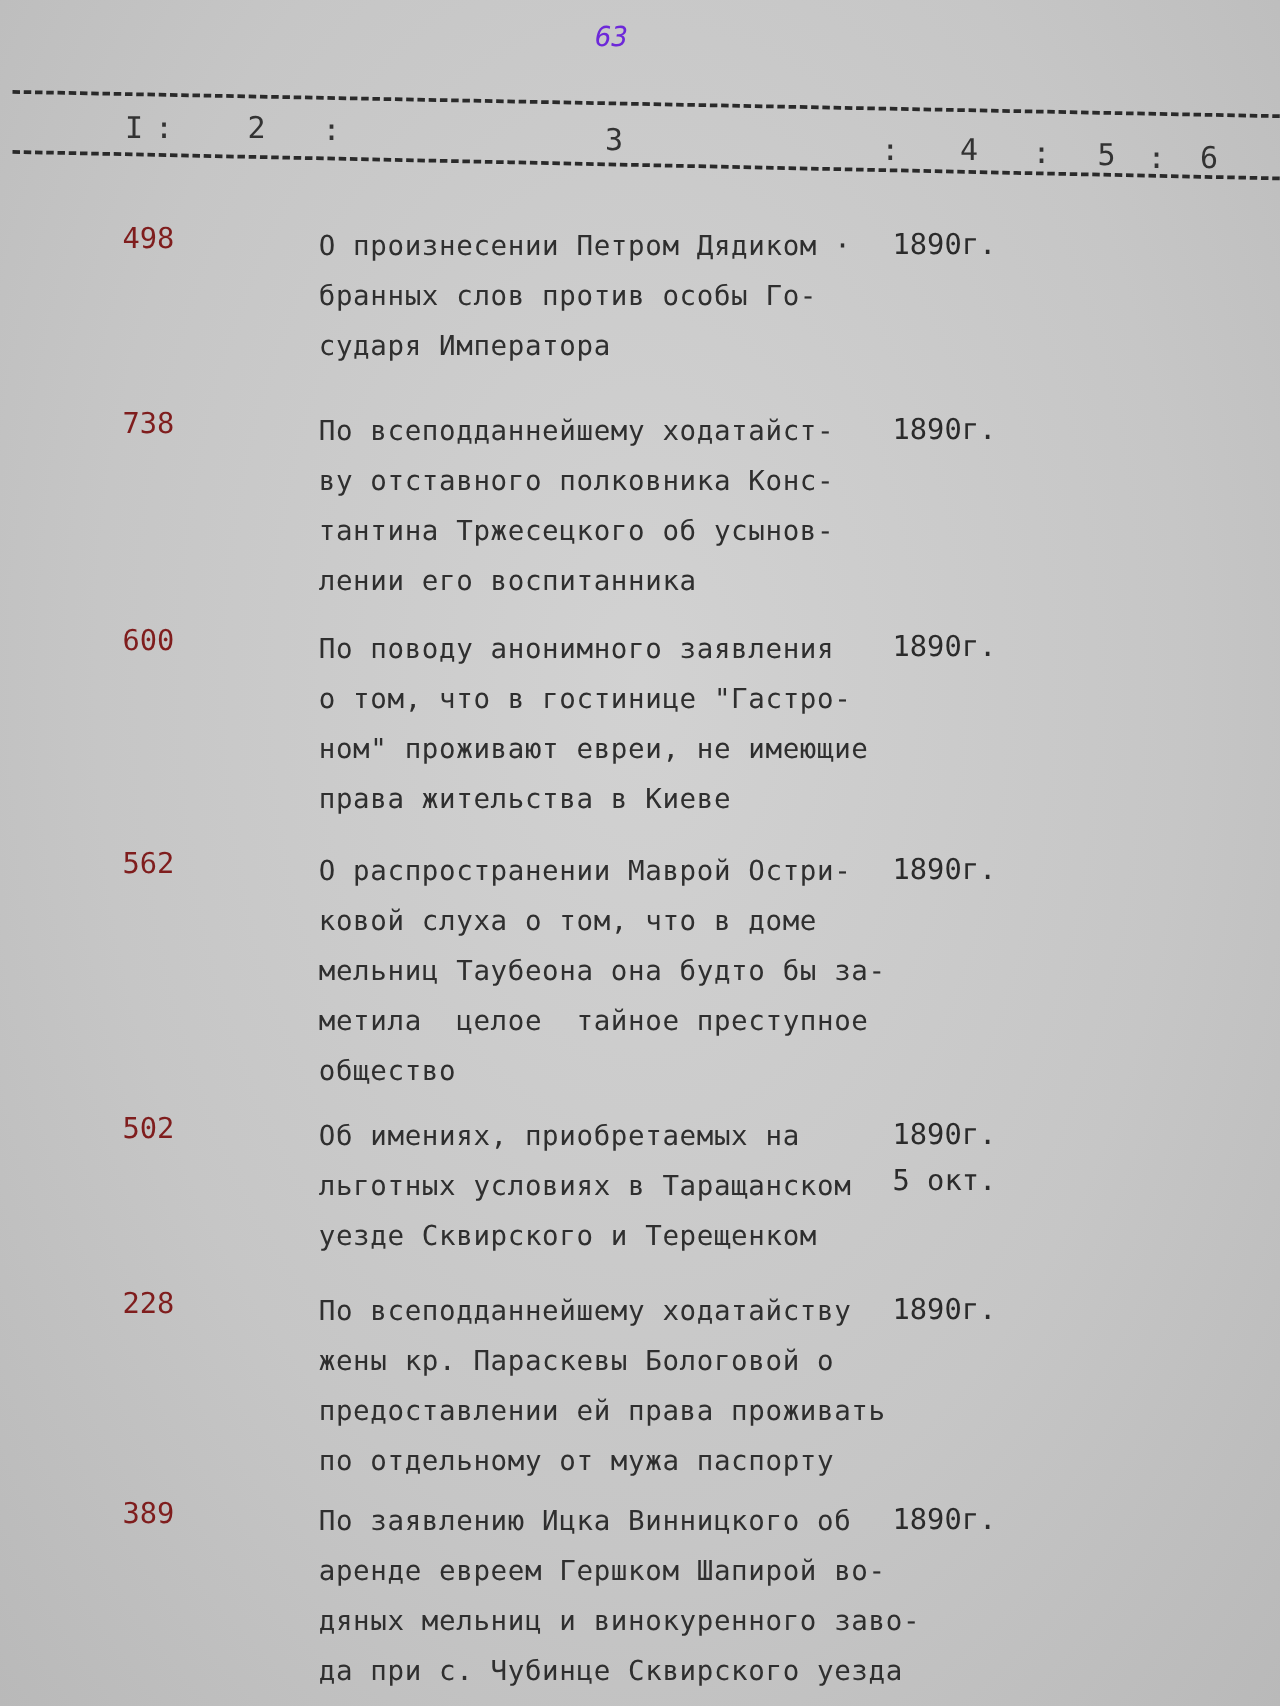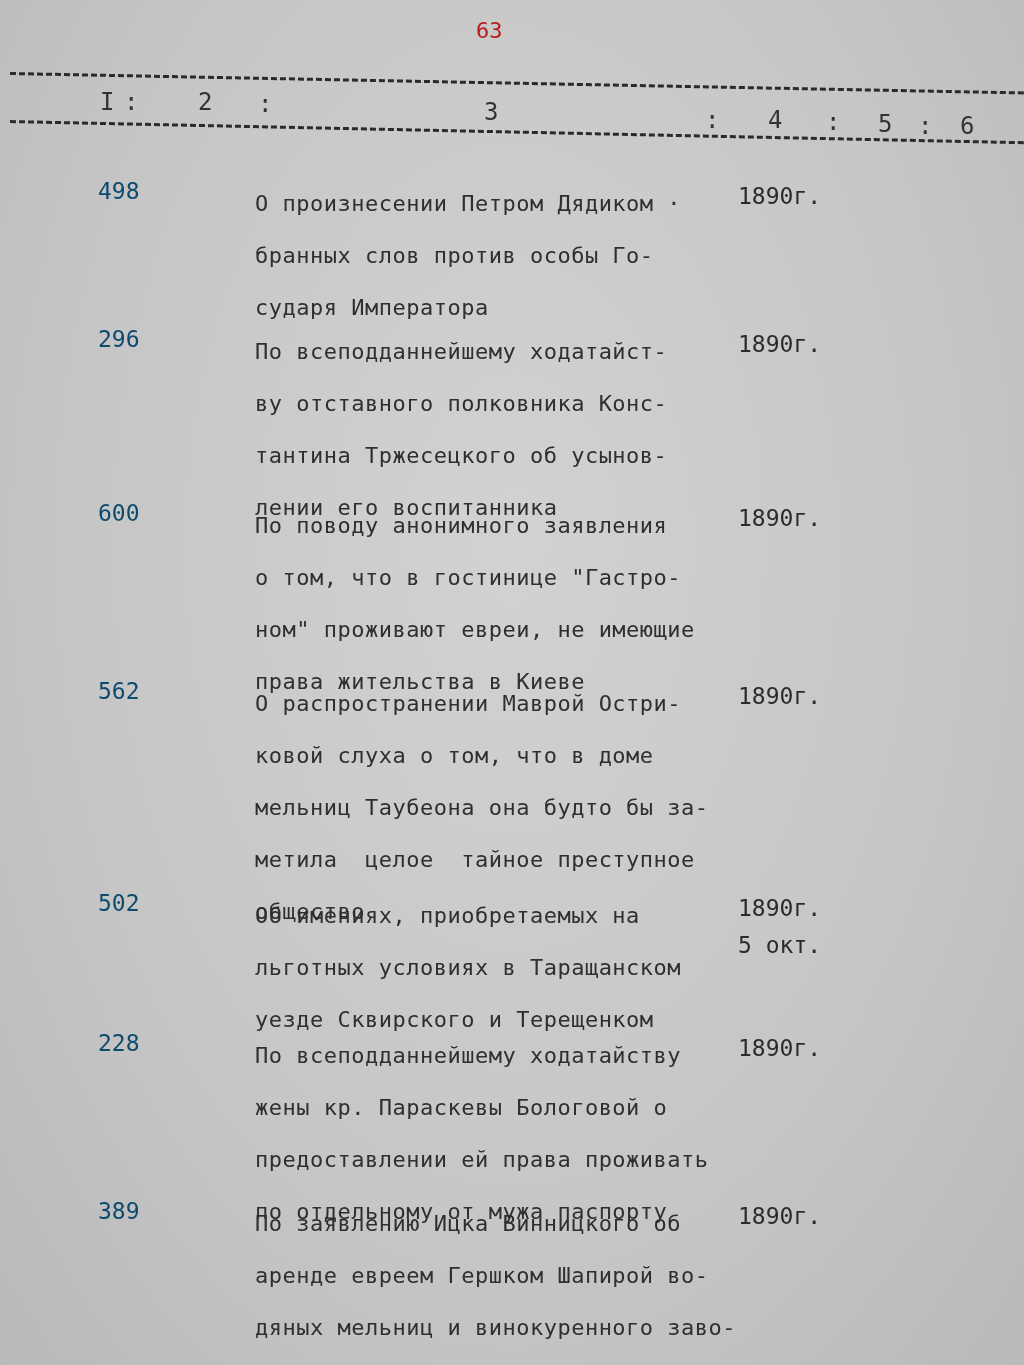--- a/index.html
+++ b/index.html
@@ -6,44 +6,44 @@
   body {
     width: 1024px; height: 1365px; overflow: hidden;
     background: #c9c9c9;
     background-image: radial-gradient(ellipse at 50% 40%, #d2d2d2 0%, #c6c6c6 60%, #b9b9b9 100%);
     font-family: "DejaVu Sans Mono", "Liberation Mono", monospace;
     color: #2e2e2e;
     position: relative;
   }
   .page-number {
     position: absolute; top: 18px; left: 476px;
-    font-size: 22px; color: #b91c1c;
+    font-size: 22px; color: #6d28d9; font-style: italic;
   }
   .rule {
     position: absolute; left: 10px; width: 1014px; height: 0;
     border-top: 3px dashed #2a2a2a;
   }
   .rule-top { top: 72px; transform: rotate(1.1deg); transform-origin: left center; }
   .rule-bottom { top: 120px; transform: rotate(1.2deg); transform-origin: left center; }
   .col-head {
     position: absolute; font-size: 24px; color: #333;
   }
   .entry { position: absolute; left: 0; width: 1024px; }
   .entry-num {
     position: absolute; left: 98px; top: 0;
-    font-size: 23px; color: #0c4a6e;
+    font-size: 23px; color: #7f1d1d;
   }
   .entry-desc {
     position: absolute; left: 255px; top: 0;
-    font-size: 22px; line-height: 52px; white-space: pre;
+    font-size: 22px; line-height: 40px; white-space: pre;
     letter-spacing: 0.5px; color: #2f2f2f;
   }
   .entry-date {
     position: absolute; left: 714px; top: 0;
-    font-size: 23px; line-height: 36.5px; white-space: pre; color: #2b2b2b; margin-left: 24px;
+    font-size: 23px; line-height: 36.5px; white-space: pre; color: #2b2b2b;
   }
 </style>
 </head>
 <body>
 
 <div>
 
   <div class="page-number">63</div>
 
   <div class="rule rule-top"></div>
@@ -66,21 +66,21 @@
 
   <div class="entry" style="top:178px;">
     <span class="entry-num">498</span>
     <span class="entry-desc">О произнесении Петром Дядиком ·
 бранных слов против особы Го-
 сударя Императора</span>
     <span class="entry-date">1890г.</span>
   </div>
 
   <div class="entry" style="top:326px;">
-    <span class="entry-num">296</span>
+    <span class="entry-num">738</span>
     <span class="entry-desc">По всеподданнейшему ходатайст-
 ву отставного полковника Конс-
 тантина Тржесецкого об усынов-
 лении его воспитанника</span>
     <span class="entry-date">1890г.</span>
   </div>
 
   <div class="entry" style="top:500px;">
     <span class="entry-num">600</span>
     <span class="entry-desc">По поводу анонимного заявления

